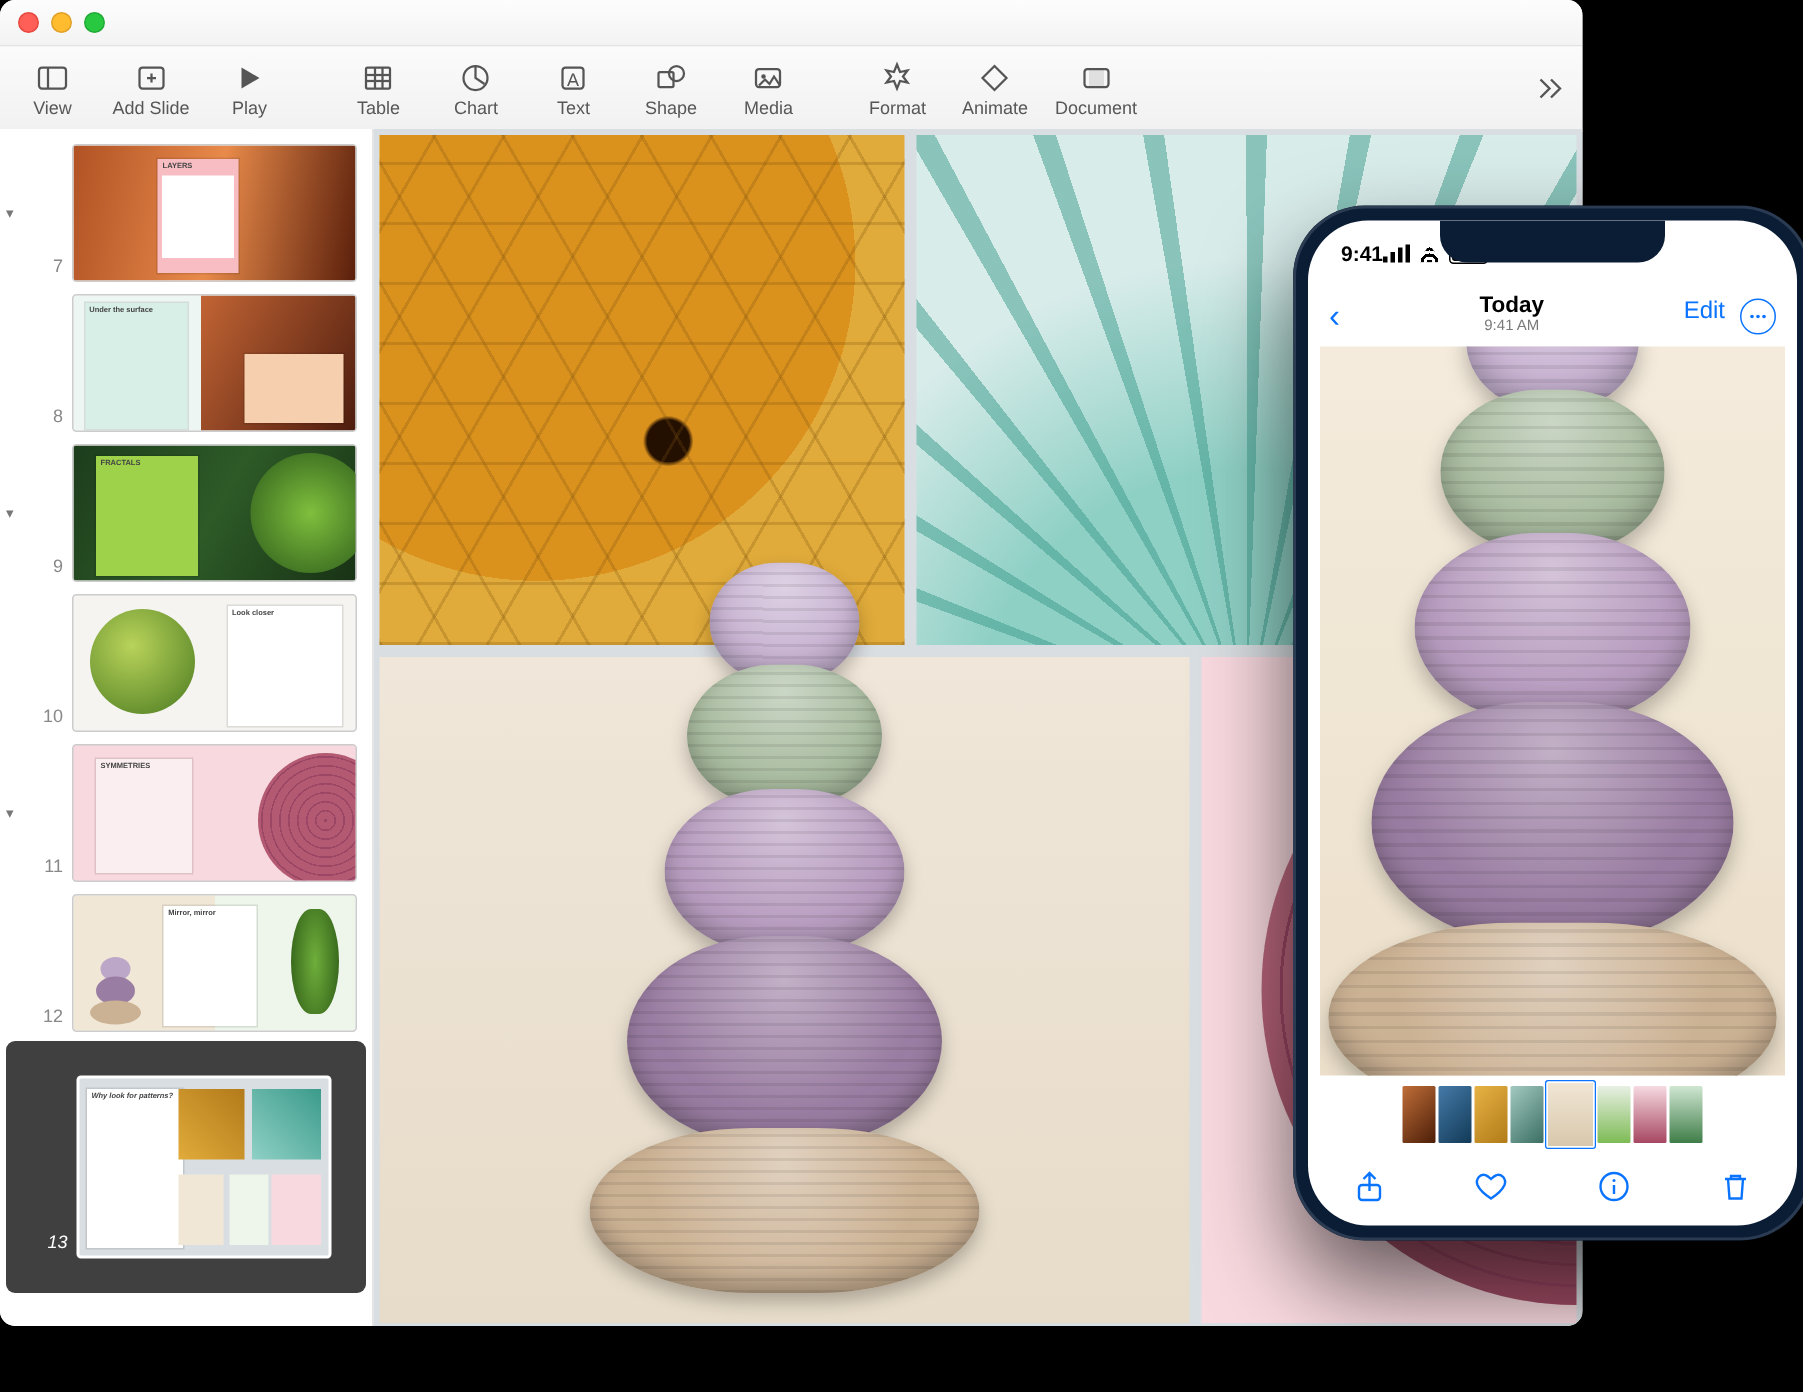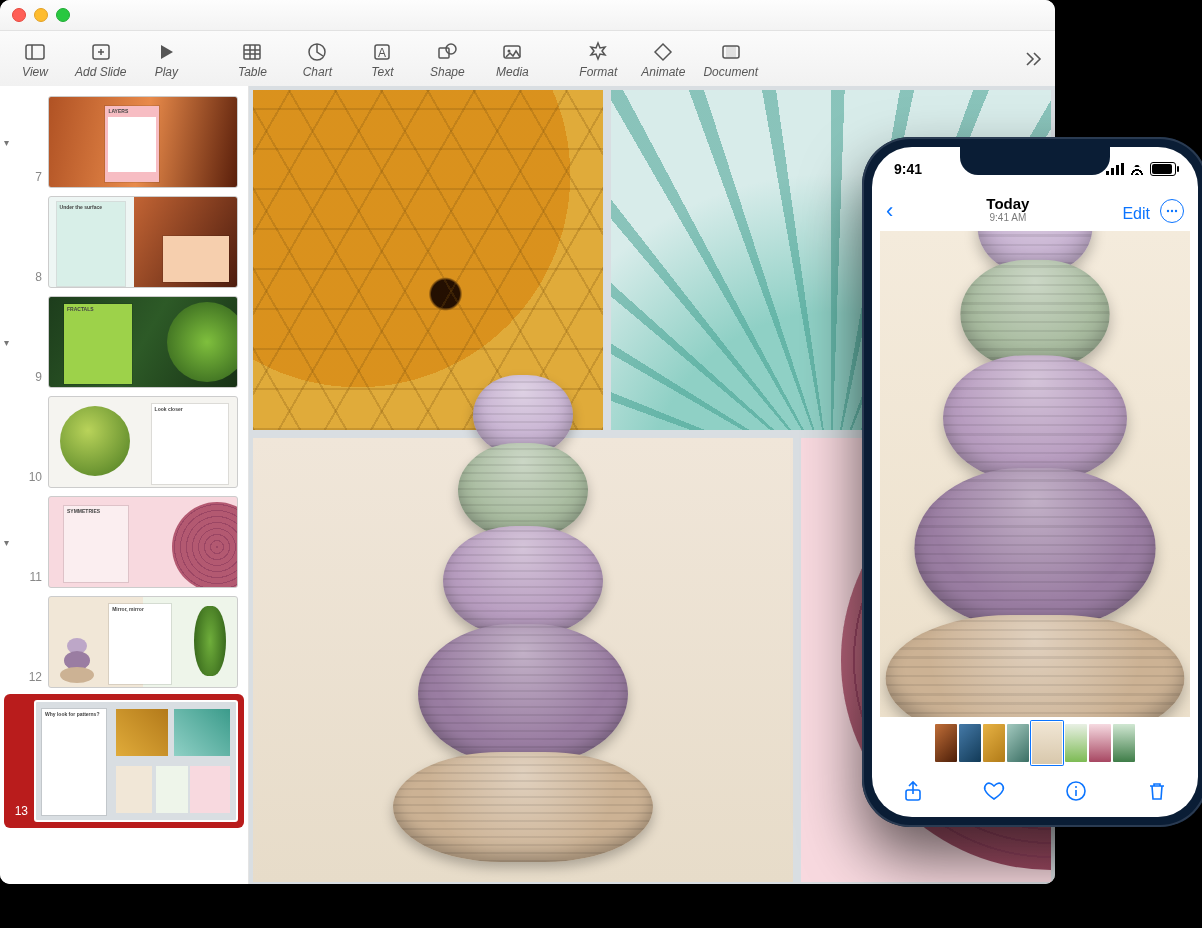--- a/index.html
+++ b/index.html
@@ -80,21 +80,21 @@
   .tool {
     display:flex;
     flex-direction:column;
     align-items:center;
     min-width:50px;
     color:#575757;
     font-size:12px;
     cursor:default;
   }
   .tool svg { width:24px; height:24px; fill:none; stroke:#555; stroke-width:1.5; }
-  .tool .lbl{margin-top:1px;white-space:nowrap;font-style:italic;}
+  .tool .lbl{margin-top:1px;white-space:nowrap;}
   .toolbar .overflow{
     width:24px;height:24px;display:flex;align-items:center;justify-content:center;
     color:#555;position:absolute;right:10px;top:16px;
   }
 
   .body {
     position:absolute;
     top:86px; left:0; right:0; bottom:0;
     display:flex;
   }
@@ -130,24 +130,25 @@
   .thumb{
     flex:1;
     height:90px;
     border:1px solid #ccc;
     border-radius:3px;
     background:#eee;
     position:relative;
     overflow:hidden;
   }
   .slideRow.sel{
-    background:#b91c1c;
+    background:#404040;
     border-radius:6px;
     margin:2px 4px;
-    padding:6px;
+    padding:23px;
+    font-style:italic;
   }
   .slideRow.sel .num{color:#fff;}
   .slideRow.sel .thumb{border:2px solid #fff;height:118px;}
 
   
   .card{
     position:absolute;
     background:#fff;
     font-size:5px;
     color:#444;
@@ -247,21 +248,21 @@
     overflow:hidden;
     position:relative;
   }
   .notch{
     position:absolute;top:0;left:50%;transform:translateX(-50%);
     width:150px;height:28px;background:#0a1d35;
     border-bottom-left-radius:18px;border-bottom-right-radius:18px;
     z-index:5;
   }
   .statusbar{
-    height:44px;display:flex;justify-content:space-between;align-items:center;
+    height:44px;display:flex;align-items:center;
     padding:0 22px;font-size:14px;font-weight:600;color:#000;
   }
   .statusbar .right{display:flex;gap:5px;align-items:center;}
   .sig,.wifi,.batt{display:inline-block;}
   .sig{width:18px;height:12px;background:
        linear-gradient(#000,#000) 0 100%/3px 4px no-repeat,
        linear-gradient(#000,#000) 5px 100%/3px 7px no-repeat,
        linear-gradient(#000,#000) 10px 100%/3px 10px no-repeat,
        linear-gradient(#000,#000) 15px 100%/3px 12px no-repeat;}
   .wifi{width:16px;height:12px;background:
@@ -274,21 +275,21 @@
   .batt::after{content:"";position:absolute;left:1px;top:1px;bottom:1px;width:20px;background:#000;border-radius:2px;}
 
   .photos-head{
     height:40px;display:flex;align-items:center;justify-content:space-between;
     padding:0 14px;
   }
   .back-chevron{color:#0b74ff;font-size:22px;font-weight:300;}
   .head-center{text-align:center;line-height:14px;}
   .head-center .t1{font-size:15px;font-weight:600;color:#000;text-align:center;}
   .head-center .t2{font-size:10px;color:#7a7a7a;}
-  .head-right{display:flex;align-items:flex-end;gap:10px;}
+  .head-right{display:flex;align-items:flex-start;gap:10px;}
   .edit-link{color:#0b74ff;font-size:16px;}
   .more-circ{width:22px;height:22px;border:1.5px solid #0b74ff;border-radius:50%;display:flex;align-items:center;justify-content:center;color:#0b74ff;font-size:12px;}
 
   .photo-main{
     position:absolute;top:84px;left:8px;right:8px;bottom:100px;
     background:linear-gradient(#f4ebdc,#ece0cb);
     display:flex;align-items:flex-end;justify-content:center;
     overflow:hidden;
   }
   .photo-main .stack{transform:translateY(-12px) scale(1.15);}

